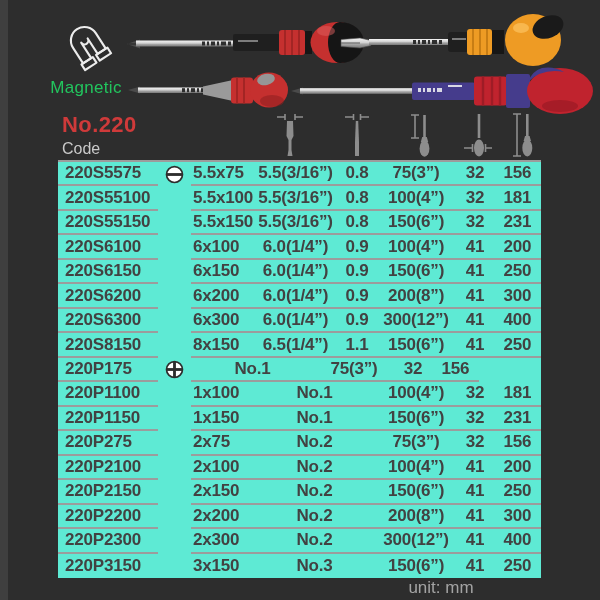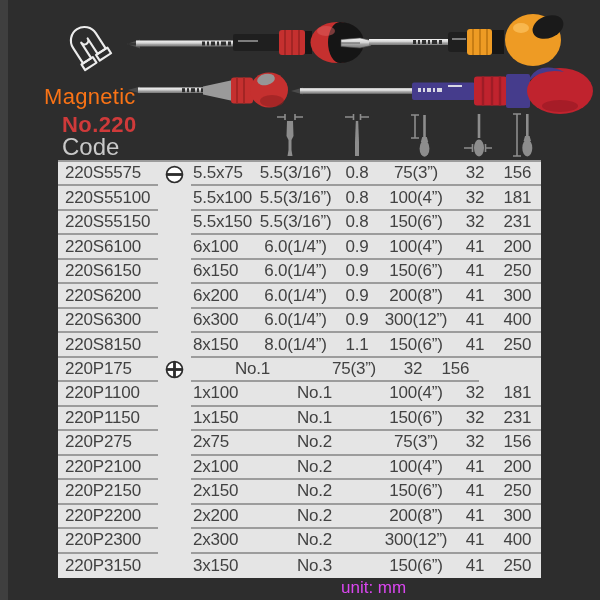--- a/index.html
+++ b/index.html
@@ -5,49 +5,49 @@
   html,body{margin:0;padding:0;}
   body{
     width:600px;height:600px;position:relative;overflow:hidden;
     background:#2d2d2d;
     font-family:"Liberation Sans", sans-serif;
   }
   .left-strip{position:absolute;left:0;top:0;width:8px;height:600px;background:#3f3f3f;}
   #photo-svg{position:absolute;left:0;top:0;}
   .magnet-wrap{position:absolute;left:44px;top:14px;width:84px;text-align:center;}
   .magnet-wrap svg{display:block;margin:0 auto;}
-  .magnet-label{color:#f97316;font-size:22px;margin-top:12px;letter-spacing:.3px;}
+  .magnet-label{color:#22c55e;font-size:17px;margin-top:6px;letter-spacing:.3px;}
   .series-no{position:absolute;left:62px;top:112px;color:#cf3a3a;font-weight:bold;font-size:22px;letter-spacing:.4px;}
-  .code-label{position:absolute;left:62px;top:133px;color:#c9c9c9;font-size:24px;}
+  .code-label{position:absolute;left:62px;top:140px;color:#c9c9c9;font-size:16px;}
   .col-icons svg{position:absolute;top:112px;}
   #ci-1{left:275px;} #ci-2{left:342px;} #ci-3{left:408px;} #ci-4{left:463px;} #ci-5{left:510px;}
 
   #spec{
     position:absolute;left:58px;top:160px;width:483px;height:418px;
     display:flex;flex-direction:column;box-sizing:border-box;
     border-top:2px solid #9c9c9c;
   }
-  .trow{flex:1;display:flex;background:#e5e5e5;min-height:0;}
+  .trow{flex:1;display:flex;background:#5eead4;min-height:0;font-weight:bold;}
   .cell{
     display:flex;align-items:center;justify-content:center;
     font-size:17px;color:#424242;box-sizing:border-box;white-space:nowrap;
     letter-spacing:-0.2px;
   }
   .trow:not(:last-child) .cell{border-bottom:2px solid #9c9c9c;}
   .trow .cell.icon{border-bottom:none;}
   .cell.code{width:100px;justify-content:flex-start;padding-left:7px;}
   .cell.icon{width:33px;}
   .cell.size{width:62px;justify-content:flex-start;padding-left:2px;}
   .cell.tip{width:85px;}
   .cell.thickness{width:38px;}
   .cell.point{width:123px;}
   .cell.shaft{width:80px;}
   .cell.handle{width:38px;}
   .cell.overall{width:47px;text-align:center;}
-  .unit-label{position:absolute;left:341px;top:578px;width:200px;text-align:left;color:#d946ef;font-size:17px;}
+  .unit-label{position:absolute;left:341px;top:578px;width:200px;text-align:center;color:#a3a3a3;font-size:17px;}
 </style>
 </head>
 <body>
 
 <div class="left-strip"></div>
 
 <svg id="photo-svg" width="600" height="160" viewBox="0 0 600 160">
   <defs>
     <linearGradient id="chrome" x1="0" y1="0" x2="0" y2="1">
       <stop offset="0" stop-color="#f4f4f4"></stop>
@@ -274,21 +274,21 @@
       <div class="cell tip">6.0(1/4”)</div>
       <div class="cell thickness">0.9</div>
       <div class="cell shaft">300(12”)</div>
       <div class="cell handle">41</div>
       <div class="cell overall">400</div>
     </div>
     <div class="trow">
       <div class="cell code">220S8150</div>
       <div class="cell icon"></div>
       <div class="cell size">8x150</div>
-      <div class="cell tip">8.0(1/4”)</div>
+      <div class="cell tip">6.5(1/4”)</div>
       <div class="cell thickness">1.1</div>
       <div class="cell shaft">150(6”)</div>
       <div class="cell handle">41</div>
       <div class="cell overall">250</div>
     </div>
     <div class="trow">
       <div class="cell code">220P175</div>
       <div class="cell icon">
         <svg width="19" height="19" viewBox="0 0 20 20">
     <circle cx="10" cy="10" r="8.4" fill="#fff" stroke="#2e2e2e" stroke-width="1.8"></circle>

